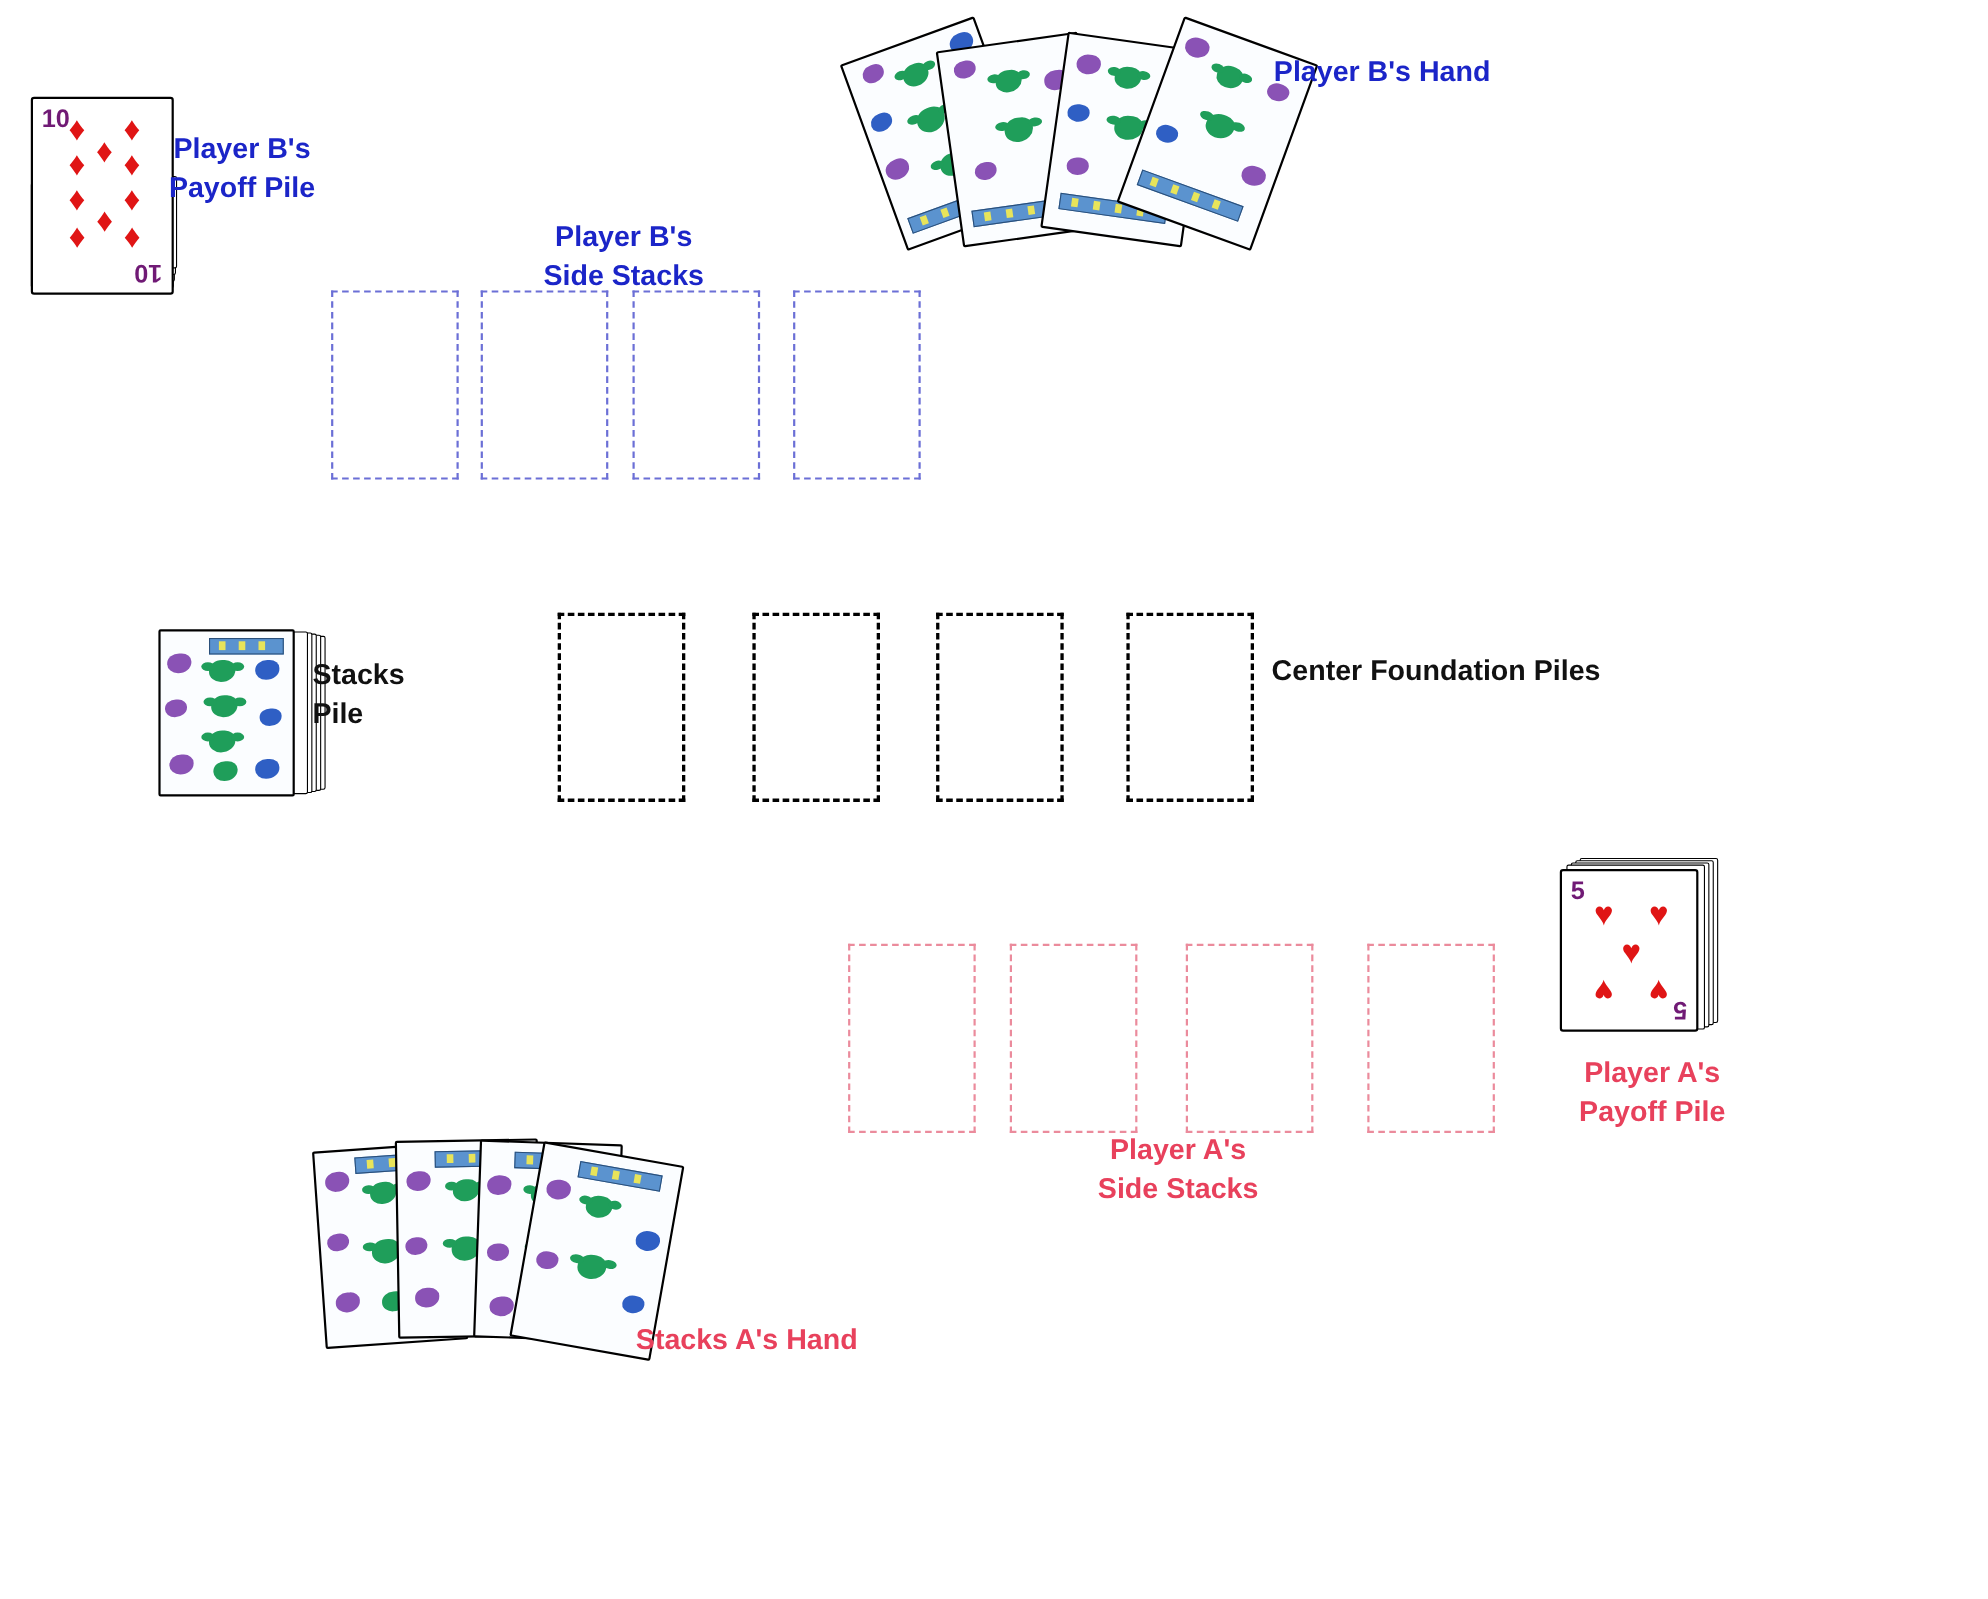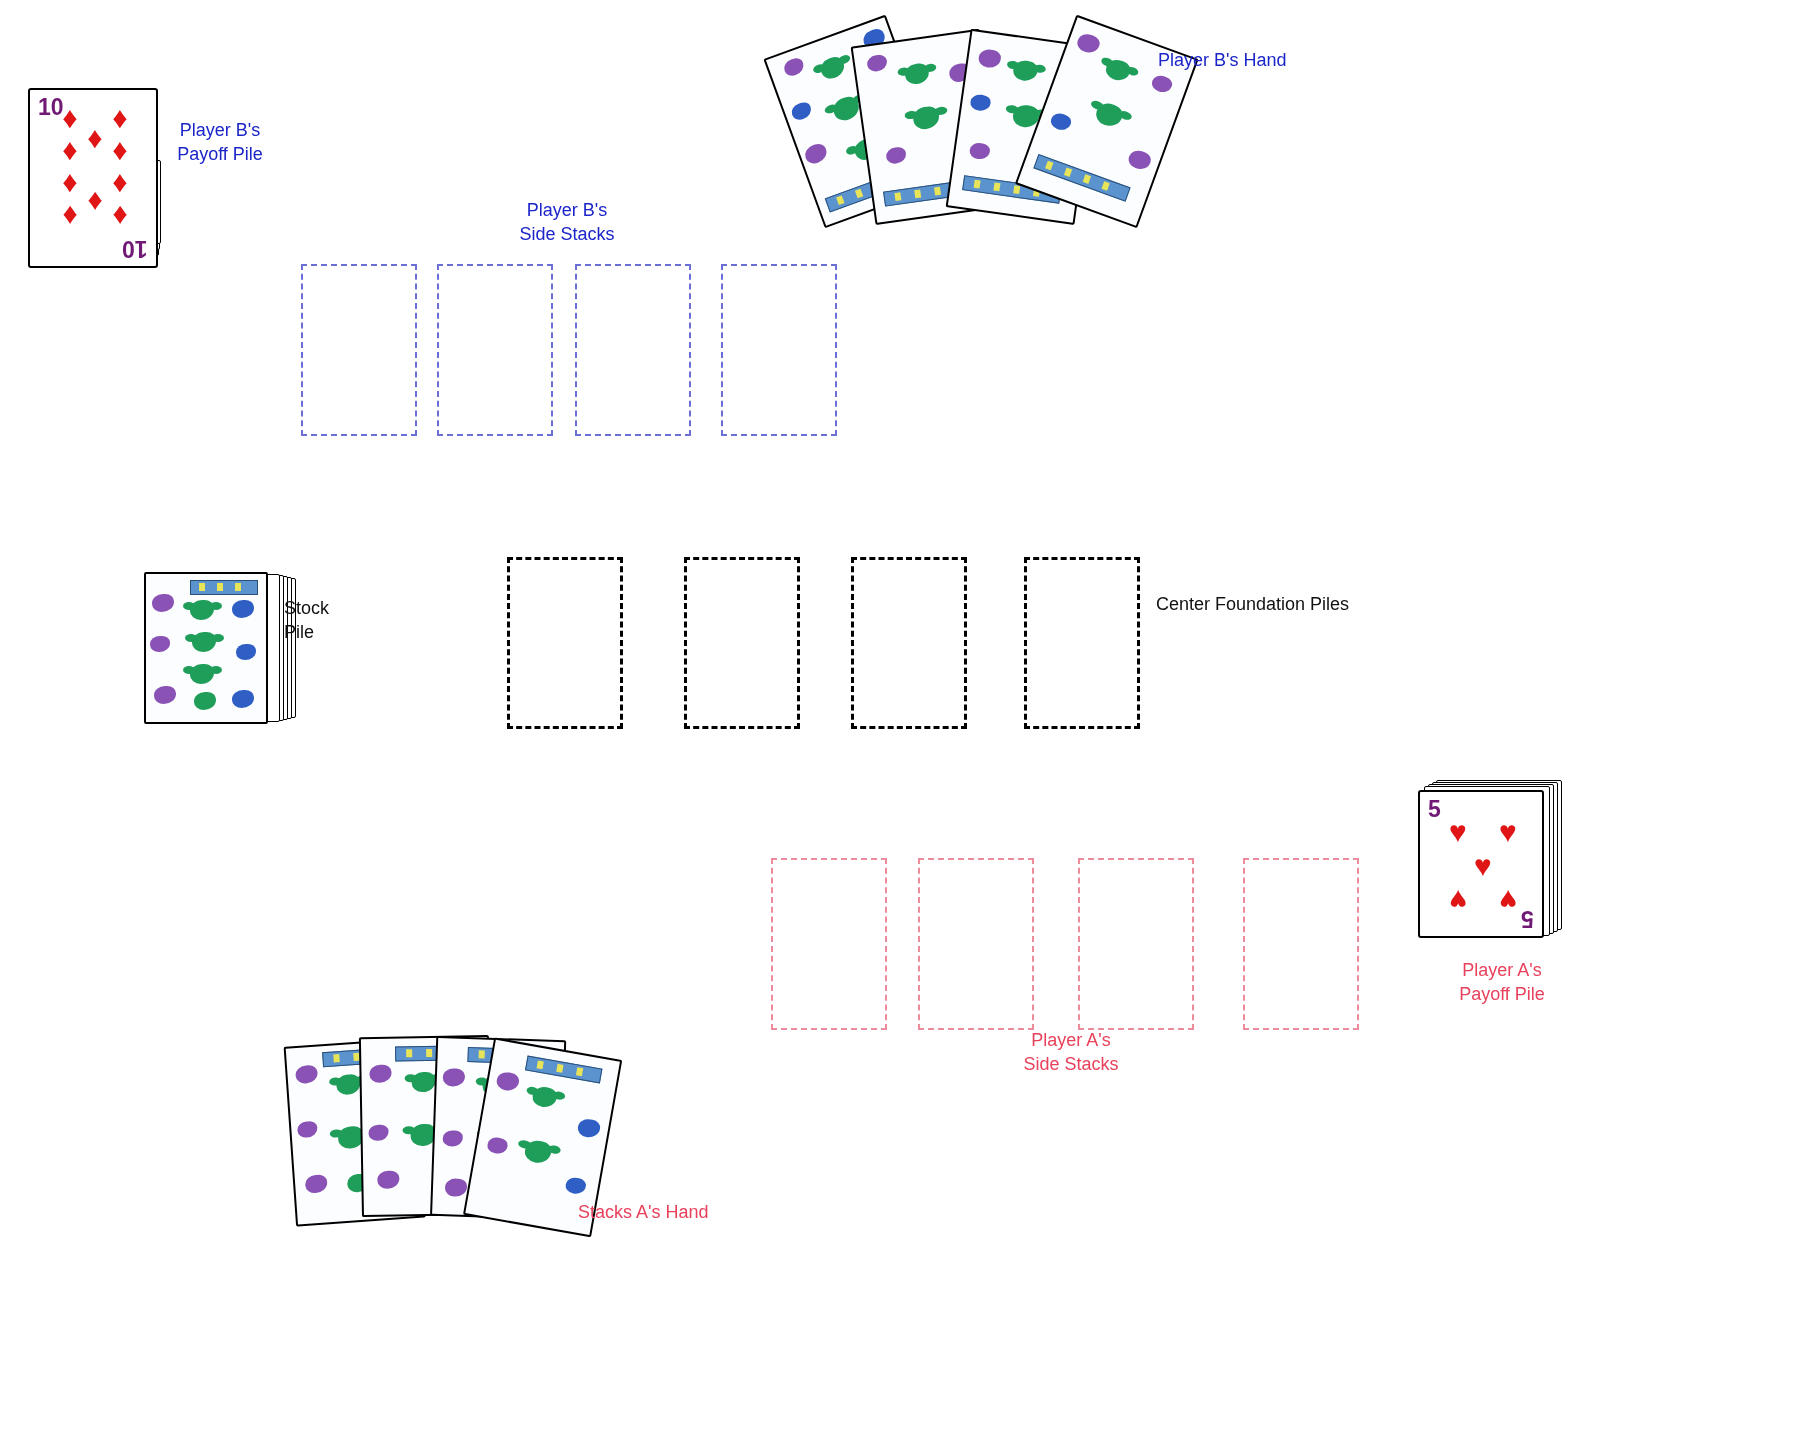--- a/index.html
+++ b/index.html
@@ -12,22 +12,22 @@
   }
   #board {
     position: relative;
     width: 1807px;
     height: 1454px;
     overflow: hidden;
     background: #ffffff;
   }
   .label {
     position: absolute;
-    font-weight: normal;
-    font-size: 18px;
+    font-weight: bold;
+    font-size: 26px;
     line-height: 1.35;
     text-align: center;
     white-space: pre-line;
   }
   .label.blue { color: #1b25c8; }
   .label.red  { color: #e8415c; }
   .label.black{ color: #111111; }
   .label.left { text-align: left; }
 
   
@@ -273,21 +273,21 @@
         <div class="blob green" style="left:48px; top:118px; width:22px; height:18px;"></div>
         <div class="blob purple" style="left:6px;  top:20px;  width:22px; height:18px;"></div>
         <div class="blob purple" style="left:4px;  top:62px;  width:20px; height:16px;"></div>
         <div class="blob purple" style="left:8px;  top:112px; width:22px; height:18px;"></div>
         <div class="blob blue" style="left:86px; top:26px;  width:22px; height:18px;"></div>
         <div class="blob blue" style="left:90px; top:70px;  width:20px; height:16px;"></div>
         <div class="blob blue" style="left:86px; top:116px; width:22px; height:18px;"></div>
       </div>
     </div>
   </div>
-  <div class="label black left" style="left:284px; top:596px; width:110px;">Stock
+  <div class="label black left" style="left:284px; top:596px; width:110px;">Stacks
 Pile</div>
 
   <div class="slot black" style="left:507px; top:557px;"></div>
   <div class="slot black" style="left:684px; top:557px;"></div>
   <div class="slot black" style="left:851px; top:557px;"></div>
   <div class="slot black" style="left:1024px; top:557px;"></div>
   <div class="label black left" style="left:1156px; top:592px; width:300px;">Center Foundation Piles</div>
 
   <div class="slot red" style="left:771px; top:858px;"></div>
   <div class="slot red" style="left:918px; top:858px;"></div>

